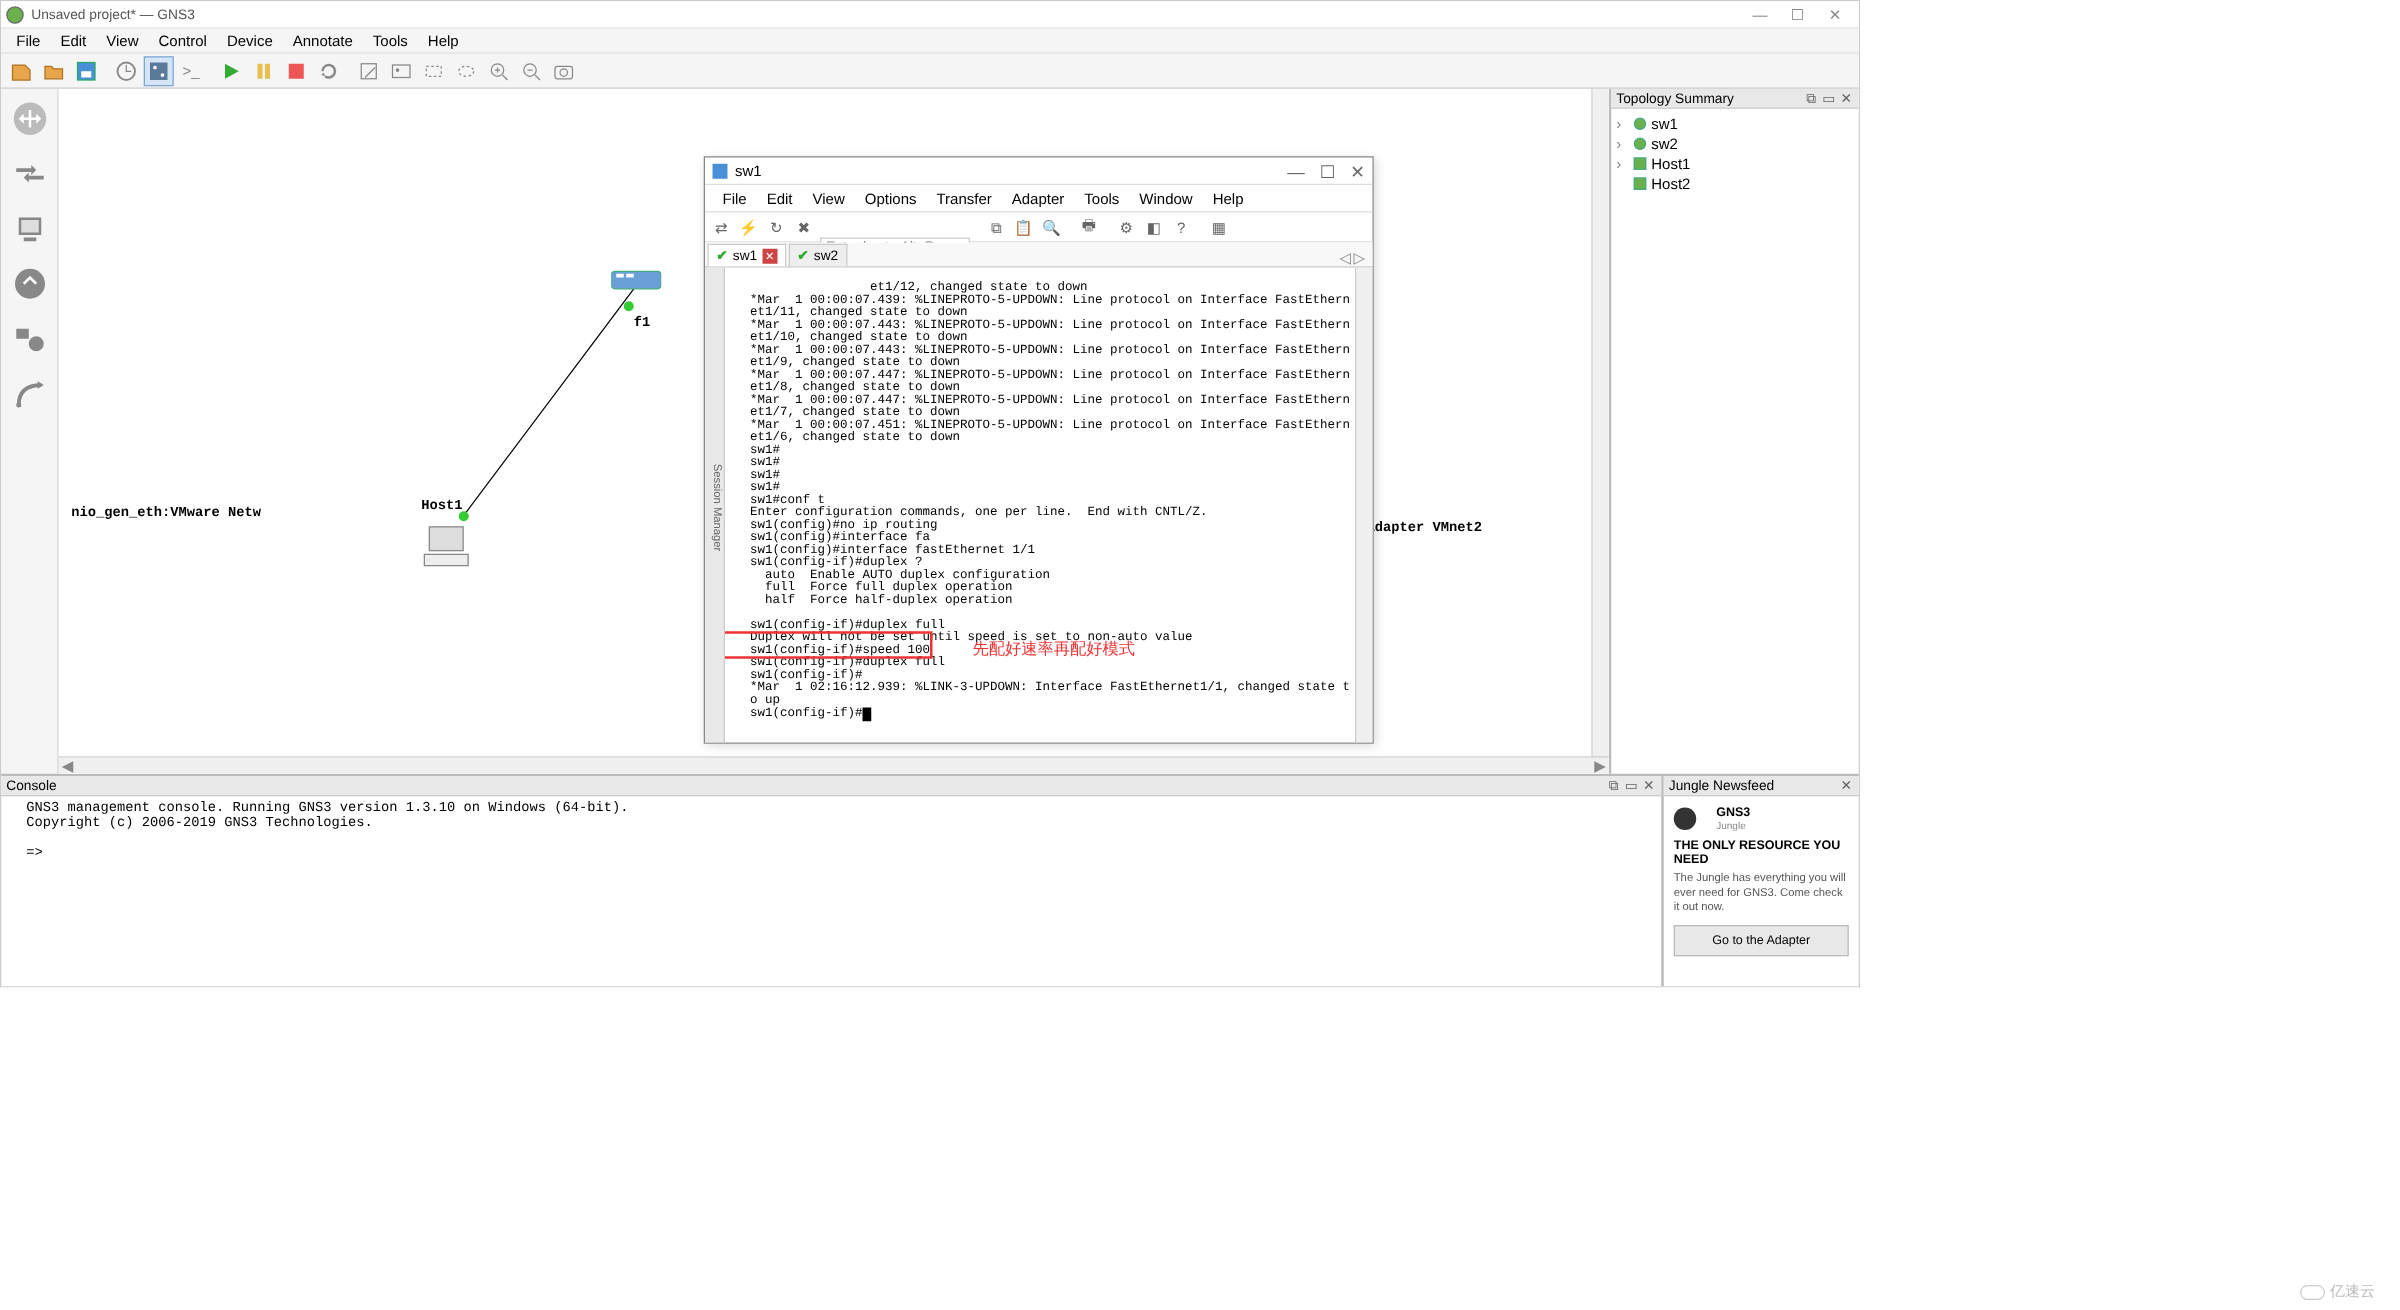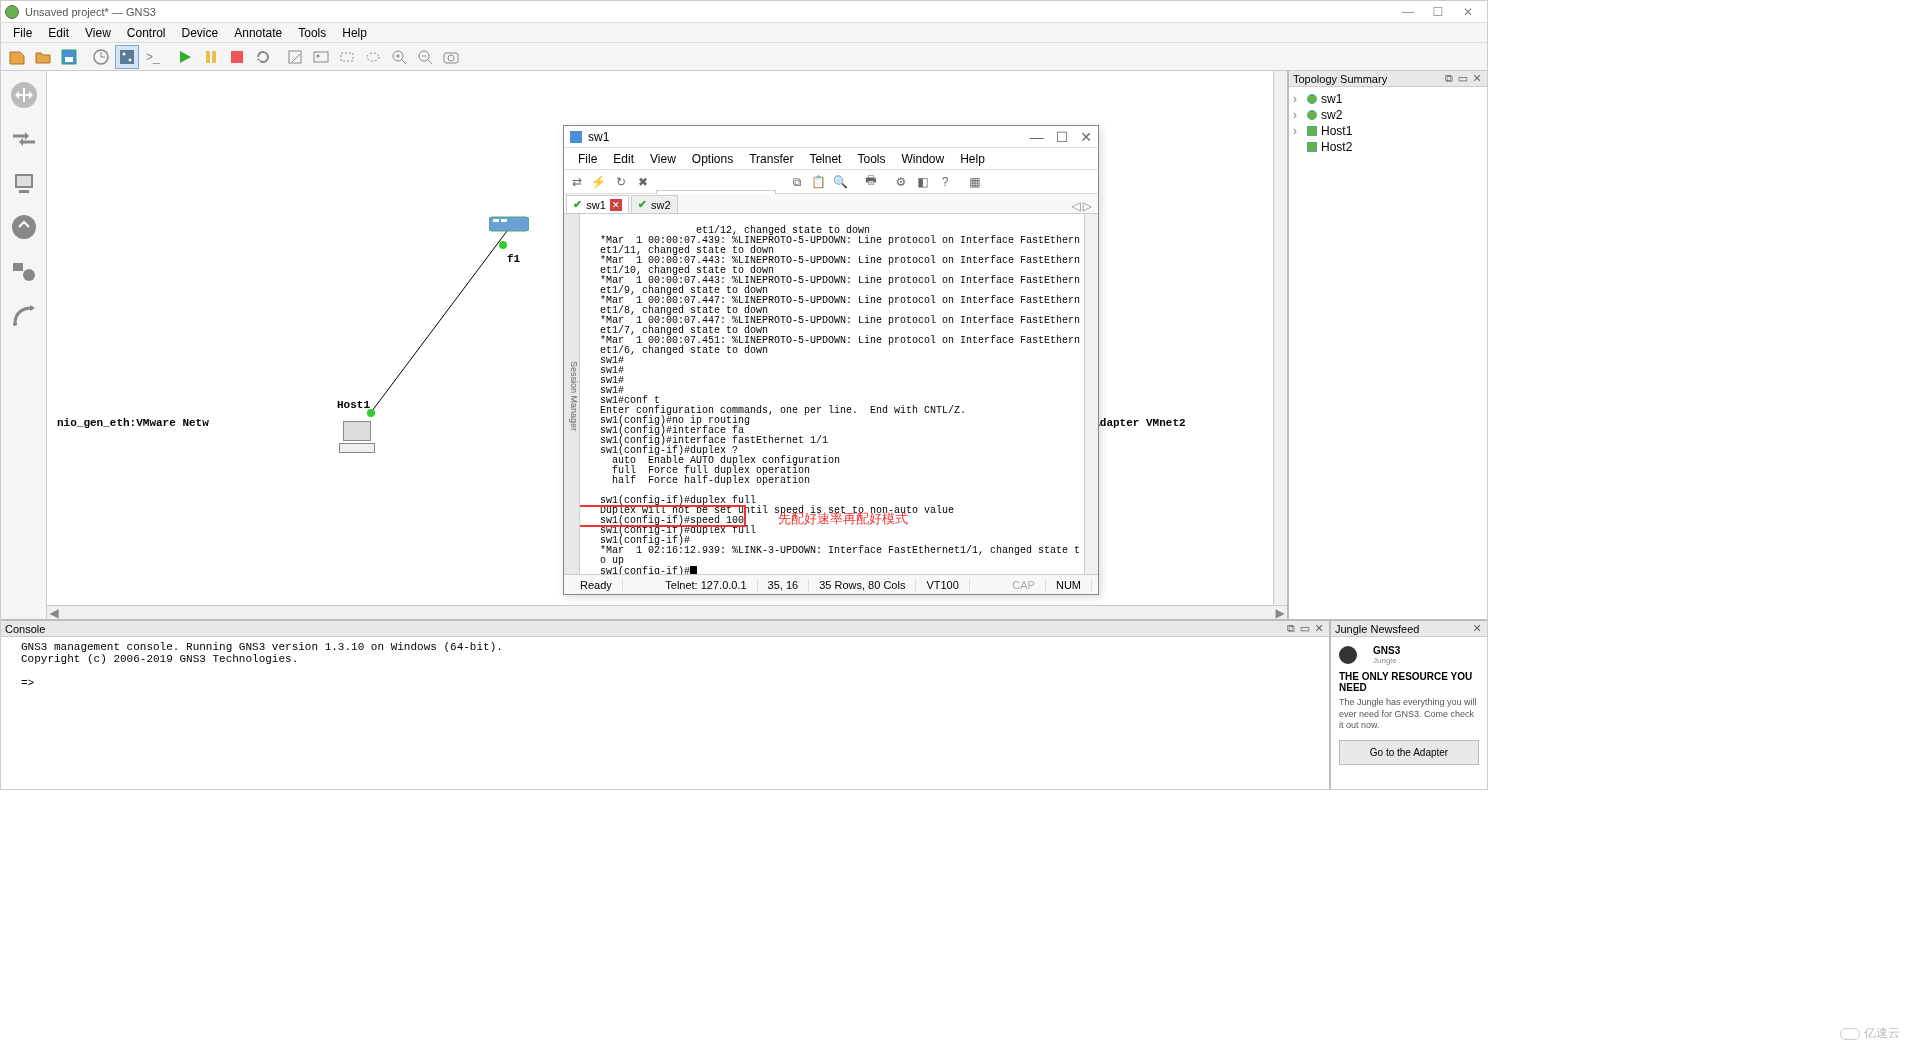--- a/index.html
+++ b/index.html
@@ -272,21 +272,21 @@
                 <rect x="0" y="8" width="40" height="14" rx="3" fill="#6aa0d8" stroke="#4a7"></rect>
                 <rect x="4" y="10" width="6" height="3" fill="#fff"></rect>
                 <rect x="12" y="10" width="6" height="3" fill="#fff"></rect>
               </svg>
           </div>
           <div class="link-dot" style="left:452px; top:170px;"></div>
           <div class="node-label" style="left:460px; top:182px;">f1</div>
 
           <div class="node-label" style="left:290px; top:328px;">Host1</div>
           <div class="link-dot" style="left:320px; top:338px;"></div>
-          <div class="node-label" style="left:10px; top:346px;text-align:center;">nio_gen_eth:VMware Netw</div>
+          <div class="node-label" style="left:10px; top:334px;text-align:center;">nio_gen_eth:VMware Netw</div>
           <div class="host-icon" style="left:290px; top:350px;">
             <div class="screen"></div>
               <div class="base"></div>
           </div>
           <div class="node-label" style="left:1000px; top:346px;">etwork Adapter VMnet2</div>
 
           <div class="terminal-window">
             <div class="term-title">
               <div class="ticon"></div>
               <div class="tname">sw1</div>
@@ -295,21 +295,21 @@
                 <span>☐</span>
                 <span>✕</span>
               </div>
             </div>
             <div class="term-menu">
               <span>File</span>
               <span>Edit</span>
               <span>View</span>
               <span>Options</span>
               <span>Transfer</span>
-              <span>Telnet</span>
+              <span>Adapter</span>
               <span>Tools</span>
               <span>Window</span>
               <span>Help</span>
             </div>
             <div class="term-toolbar">
               <div class="tt">⇄</div>
               <div class="tt">⚡</div>
               <div class="tt">↻</div>
               <div class="tt">✖</div>
               <input placeholder="Enter host &lt;Alt+R&gt;" style="">
@@ -377,31 +377,20 @@
 sw1(config-if)#duplex full
 sw1(config-if)#
 *Mar  1 02:16:12.939: %LINK-3-UPDOWN: Interface FastEthernet1/1, changed state t
 o up
 sw1(config-if)#</span><span class="cursor-block"></span>
                 <div class="red-box" style="left:-4px; top:291px; width:170px; height:22px;"></div>
                 <div class="red-text" style="left:198px; top:298px;">先配好速率再配好模式</div>
               </div>
               <div class="term-scroll"></div>
             </div>
-            <div class="term-status">
-              <div class="cell">Ready</div>
-              <div class="spacer"></div>
-              <div class="cell">Telnet: 127.0.0.1</div>
-              <div class="cell">35,  16</div>
-              <div class="cell">35 Rows, 80 Cols</div>
-              <div class="cell">VT100</div>
-              <div class="spacer"></div>
-              <div class="cell" style="color:#aaa">CAP</div>
-              <div class="cell">NUM</div>
-            </div>
           </div>
         </div>
         <div class="canvas-scroll-v"></div>
       </div>
       <div class="canvas-scroll-h">
         <div class="arr">◀</div>
           <div style="flex:1"></div>
           <div class="arr">▶</div>
       </div>
     </div>

